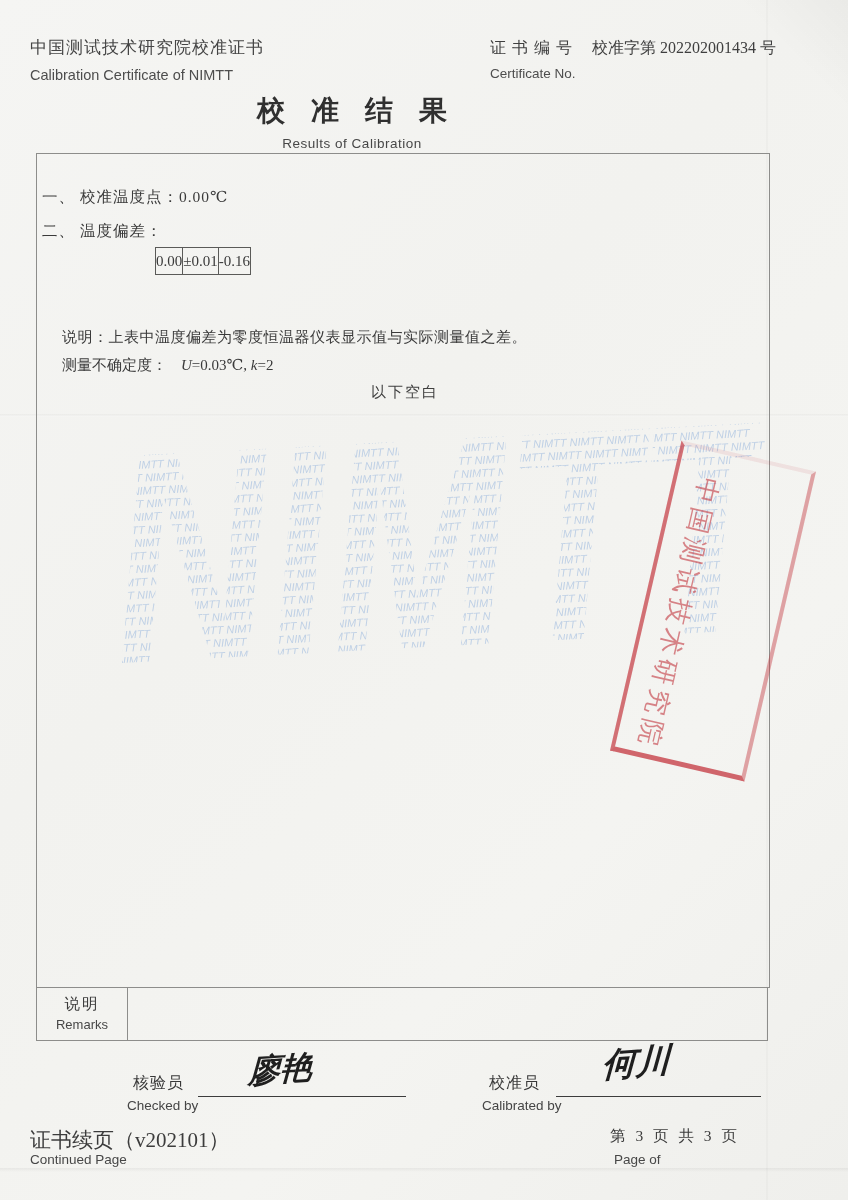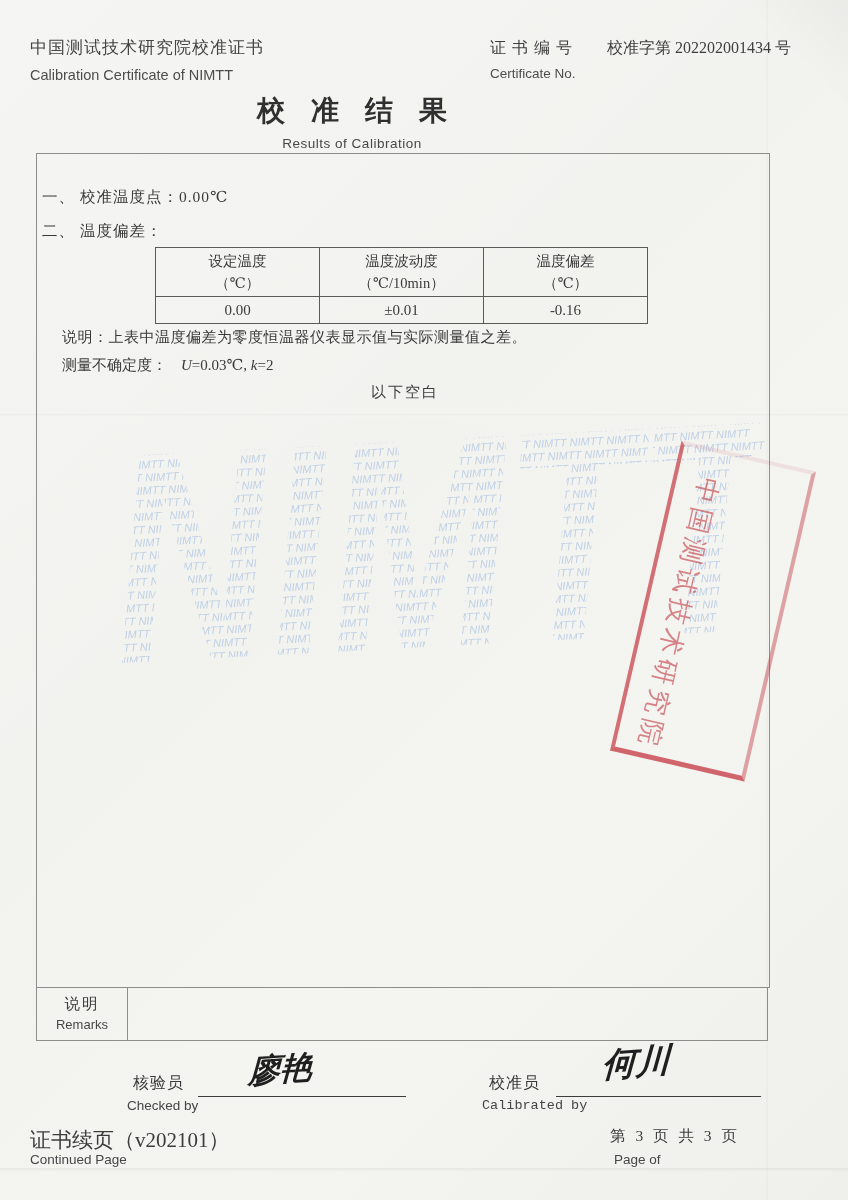--- a/index.html
+++ b/index.html
@@ -21,21 +21,21 @@
   .crease.h2{left:0;top:1168px;width:848px;height:4px;background:linear-gradient(rgba(0,0,0,0.05),rgba(255,255,255,0));}
   .crease.d1{right:-40px;top:-40px;width:160px;height:160px;background:linear-gradient(225deg,rgba(0,0,0,0.06),rgba(0,0,0,0) 60%);}
   .crease.v1{left:766px;top:0;width:2px;height:1200px;background:rgba(0,0,0,0.02);}
 
   
   .hdr-left{position:absolute;left:30px;top:36px;}
   .hdr-left .zh{font-family:"Liberation Sans","DejaVu Sans",sans-serif;font-size:17px;color:#454545;letter-spacing:1px;}
   .hdr-left .en{font-family:"Liberation Sans","DejaVu Sans",sans-serif;font-size:14.5px;color:#4d4d4d;margin-top:8px;}
   .hdr-right{position:absolute;left:490px;top:38px;}
   .hdr-right .zh{font-size:16px;color:#3f3f3f;}
-  .hdr-right .zh .lbl{letter-spacing:6px;margin-right:25px;}
+  .hdr-right .zh .lbl{letter-spacing:6px;margin-right:10px;}
   .hdr-right .en{font-family:"Liberation Sans","DejaVu Sans",sans-serif;font-size:13.5px;color:#4d4d4d;margin-top:7px;}
 
   
   .doc-title{position:absolute;left:0;top:92px;width:704px;text-align:center;}
   .doc-title .zh{font-size:28px;font-weight:bold;letter-spacing:26px;color:#303030;text-indent:26px;}
   .doc-title .en{font-family:"Liberation Sans","DejaVu Sans",sans-serif;font-size:13.5px;color:#474747;margin-top:6px;letter-spacing:0.5px;}
 
   
   .main-box{position:absolute;left:36px;top:153px;width:732px;height:833px;border:1px solid #8d8d8b;}
   .item{position:absolute;font-size:15.5px;color:#3a3a3a;letter-spacing:1px;}
@@ -121,34 +121,20 @@
     <div class="en">Results of Calibration</div>
   </div>
 
   <div class="main-box"></div>
 
   <div class="item i1">一、 校准温度点：0.00℃</div>
   <div class="item i2">二、 温度偏差：</div>
 
   <table class="cal">
     <tbody>
-        <tr>
-      <th>
-        <div>设定温度</div>
-        <div>（℃）</div>
-      </th>
-      <th>
-        <div>温度波动度</div>
-        <div>（℃/10min）</div>
-      </th>
-      <th>
-        <div>温度偏差</div>
-        <div>（℃）</div>
-      </th>
-    </tr>
     <tr>
       <td>0.00</td>
       <td>±0.01</td>
       <td>-0.16</td>
     </tr>
   </tbody>
     </table>
 
   <div class="note-line">说明：上表中温度偏差为零度恒温器仪表显示值与实际测量值之差。</div>
 
@@ -203,21 +189,21 @@
     </div>
     <div class="cell-value"></div>
   </div>
 
   <div class="sig-label-zh" style="left:133px;top:1073px;">核验员</div>
   <div class="sig-label-en" style="left:127px;top:1098px;">Checked by</div>
   <div class="sig-line" style="left:198px;top:1096px;width:208px;"></div>
   <div class="sig-hand" style="left:248px;top:1048px;font-size:32px;">廖艳</div>
 
   <div class="sig-label-zh" style="left:489px;top:1073px;">校准员</div>
-  <div class="sig-label-en" style="left:482px;top:1098px;font-family:Liberation Mono, monospace;">Calibrated by</div>
+  <div class="sig-label-en" style="left:482px;top:1098px;">Calibrated by</div>
   <div class="sig-line" style="left:556px;top:1096px;width:205px;"></div>
   <div class="sig-hand" style="left:602px;top:1040px;font-size:34px;">何川</div>
 
   <div class="ft-left-zh">证书续页（v202101）</div>
   <div class="ft-left-en">Continued Page</div>
   <div class="ft-right-zh">第 3 页 共 3 页</div>
   <div class="ft-right-en">Page of</div>
 
 </div>
 

